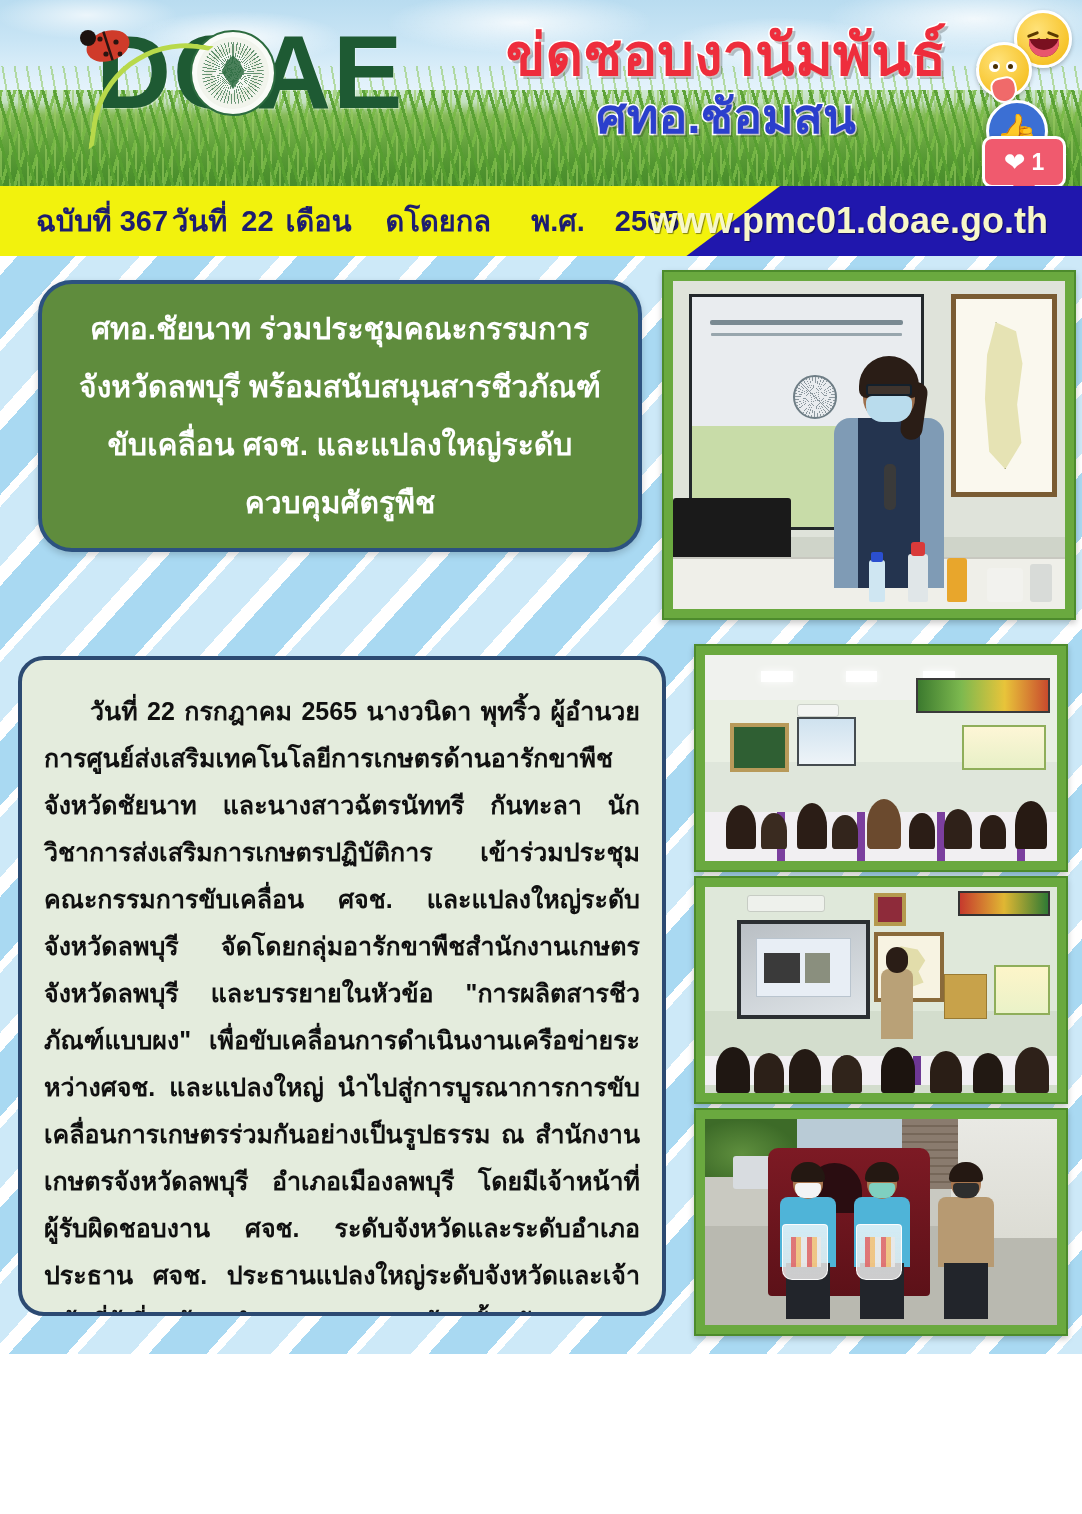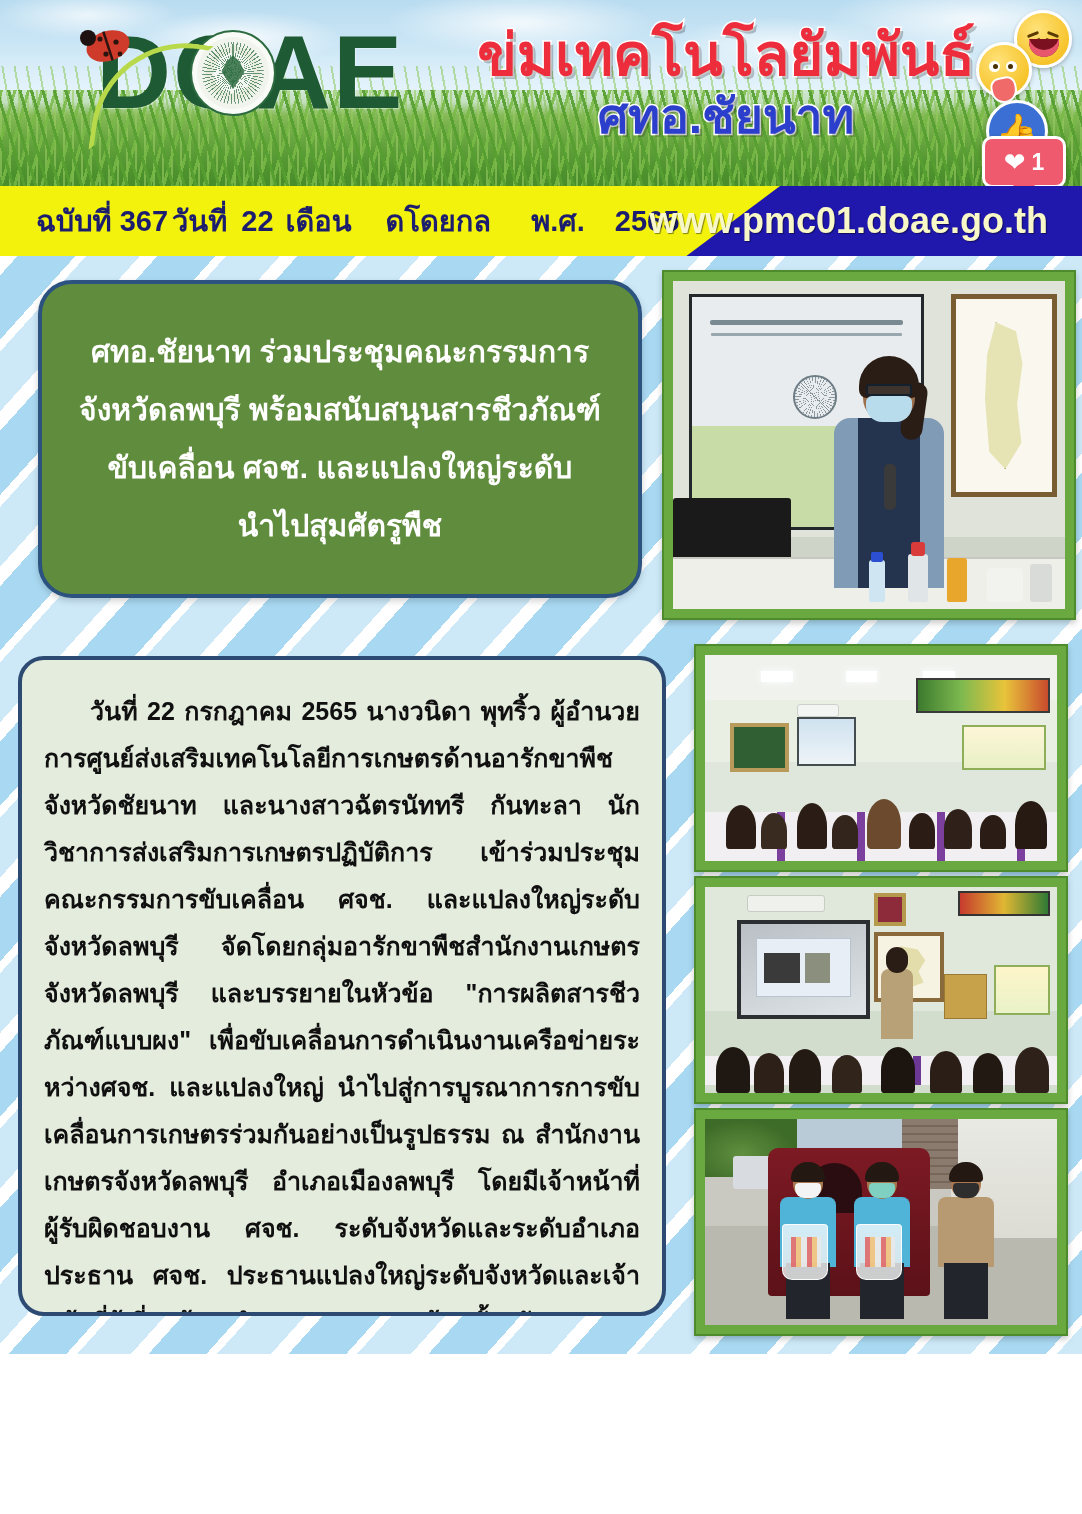--- a/index.html
+++ b/index.html
@@ -211,21 +211,21 @@
         #ffffff 0px, #ffffff 13px,
         #a9d9f2 13px, #a9d9f2 56px,
         #ffffff 56px, #ffffff 64px,
         #cde9f8 64px, #cde9f8 104px),
       #d6eefb;
   }
 
   
   .title-card {
     position:absolute; left: 38px; top: 24px;
-    width: 604px; height: 318px;
+    width: 604px; height: 272px;
     background: #5f8c3d;
     border: 4px solid #2c5280;
     border-radius: 34px;
     display:flex; align-items:center; justify-content:center;
     box-shadow: 0 3px 7px rgba(0,0,0,.18);
   }
   .title-text {
     color: #ffffff; text-align:center;
     font-size: 30px; font-weight: 700; line-height: 58px;
     padding: 0 28px;
@@ -446,22 +446,22 @@
       <ellipse cx="30" cy="22" rx="22" ry="15" fill="#cf3b2a" transform="rotate(-18 30 22)"></ellipse>
       <path d="M30 7 L30 37" stroke="#2a1410" stroke-width="2.5" transform="rotate(-18 30 22)"></path>
       <circle cx="10" cy="14" r="8" fill="#1d120f"></circle>
       <circle cx="22" cy="15" r="2.6" fill="#2a1410"></circle>
       <circle cx="38" cy="18" r="2.6" fill="#2a1410"></circle>
       <circle cx="28" cy="30" r="2.6" fill="#2a1410"></circle>
       <circle cx="42" cy="30" r="2.4" fill="#2a1410"></circle>
     </svg>
 
     <div class="banner-head">
-      <div class="head-line1">ข่มเทคโนโลยัมพันธ์</div>
-      <div class="head-line2">ศทอ.ชัยนาท</div>
+      <div class="head-line1">ข่ดชอบงานัมพันธ์</div>
+      <div class="head-line2">ศทอ.ชัอมสน</div>
     </div>
 
     <div class="reactions">
       <div class="emoji laugh">
         <span class="eye l"></span>
           <span class="eye r"></span>
           <span class="mouth"></span>
       </div>
       <div class="emoji think">
         <span class="eye2 l"></span>
@@ -502,21 +502,21 @@
     <div class="url-text">www.pmc01.doae.go.th</div>
   </div>
 
   <div class="body-area">
 
     <div class="title-card">
       <div class="title-text">
         <div>ศทอ.ชัยนาท ร่วมประชุมคณะกรรมการ</div>
         <div>จังหวัดลพบุรี พร้อมสนับสนุนสารชีวภัณฑ์</div>
         <div>ขับเคลื่อน ศจช. และแปลงใหญ่ระดับ</div>
-        <div>นำไปสุมศัตรูพืช</div>
+        <div>ควบคุมศัตรูพืช</div>
       </div>
     </div>
 
     <div class="text-card">
       <p>วันที่ 22  กรกฎาคม  2565  นางวนิดา พุทริ้ว ผู้อำนวยการศูนย์ส่งเสริมเทคโนโลยีการเกษตรด้านอารักขาพืช จังหวัดชัยนาท และนางสาวฉัตรนัททรี กันทะลา นักวิชาการส่งเสริมการเกษตรปฏิบัติการ  เข้าร่วมประชุมคณะกรรมการขับเคลื่อน ศจช. และแปลงใหญ่ระดับจังหวัดลพบุรี จัดโดยกลุ่มอารักขาพืชสำนักงานเกษตรจังหวัดลพบุรี และบรรยายในหัวข้อ "การผลิตสารชีวภัณฑ์แบบผง"  เพื่อขับเคลื่อนการดำเนินงานเครือข่ายระหว่างศจช. และแปลงใหญ่ นำไปสู่การบูรณาการการขับเคลื่อนการเกษตรร่วมกันอย่างเป็นรูปธรรม ณ สำนักงานเกษตรจังหวัดลพบุรี อำเภอเมืองลพบุรี  โดยมีเจ้าหน้าที่ผู้รับผิดชอบงาน ศจช. ระดับจังหวัดและระดับอำเภอ ประธาน ศจช. ประธานแปลงใหญ่ระดับจังหวัดและเจ้าหน้าที่ผู้เกี่ยวข้อง จำนวน 27 คน พร้อมทั้งสนับสนุนสารชีวภัณฑ์ควบคุมศัตรูพืชให้กับสำนักงานเกษตรจังหวัดลพบุรี</p>
     </div>
 
     <div class="photo" id="photo1">
       <div class="inner">
         <div class="p1-room"></div>

